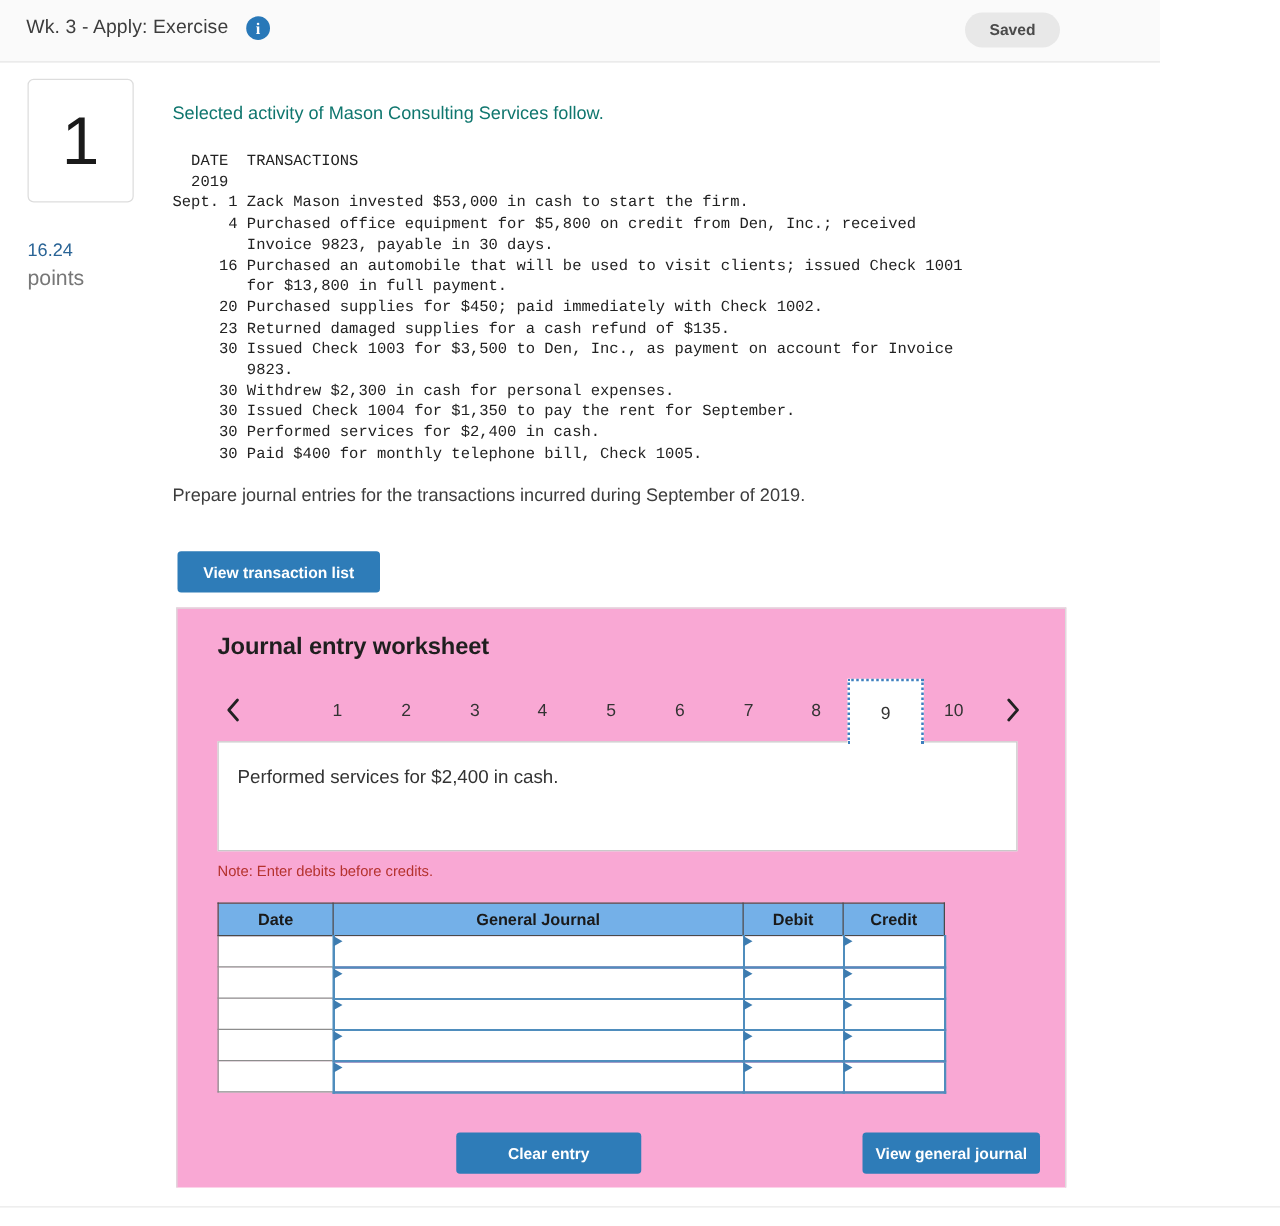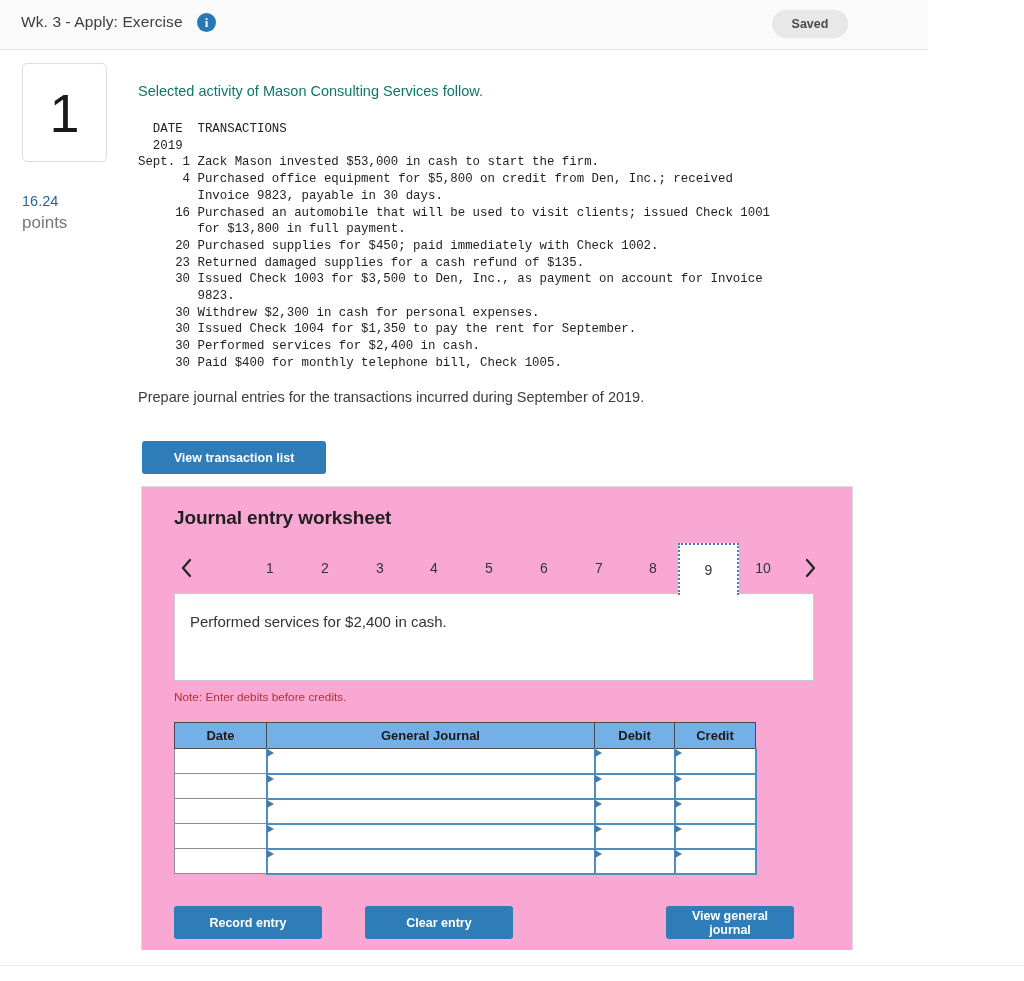--- a/index.html
+++ b/index.html
@@ -88,21 +88,21 @@
     color: #ffffff;
     border: none; border-radius: 3px;
     font-family: "Liberation Sans", sans-serif;
     font-size: 12.5px; font-weight: bold;
     cursor: pointer;
     display: flex; align-items: center; justify-content: center;
     text-align: center;
   }
   .btn-view-txn {
     position: absolute; left: 142px; top: 441px;
-    width: 184px; height: 33px;
+    width: 162px; height: 33px;
   }
 
   
   .panel {
     position: absolute; left: 141px; top: 486px;
     width: 712px; height: 464px;
     background: #f9a8d4;
     border-left: 1px solid #dcdcdc;
     border-right: 1px solid #dcdcdc;
     border-top: 1px solid #dcdcdc;
@@ -211,22 +211,22 @@
   
   .btn-record {
     position: absolute; left: 32px; top: 419px;
     width: 148px; height: 33px;
   }
   .btn-clear {
     position: absolute; left: 223px; top: 419px;
     width: 148px; height: 33px;
   }
   .btn-viewgj {
-    position: absolute; left: 524px; top: 419px;
-    width: 128px; height: 33px;
+    position: absolute; left: 548px; top: 419px;
+    width: 142px; height: 33px;
   }
 
   .page-divider {
     position: absolute; left: 0; top: 965px;
     width: 1024px; height: 1px; background: #e9e9e9;
   }
 </style>
 </head>
 <body>
 
@@ -339,18 +339,17 @@
       </tr>
       <tr>
         <td class="cell-date"></td>
         <td class="inputcell"></td>
         <td class="inputcell"></td>
         <td class="inputcell"></td>
       </tr>
     </tbody>
   </table>
 
-  <button class="btn btn-record">Record entry</button>
   <button class="btn btn-clear">Clear entry</button>
   <button class="btn btn-viewgj">View general journal</button>
 </div>
 
 <div class="page-divider"></div>
 
 </body></html>

